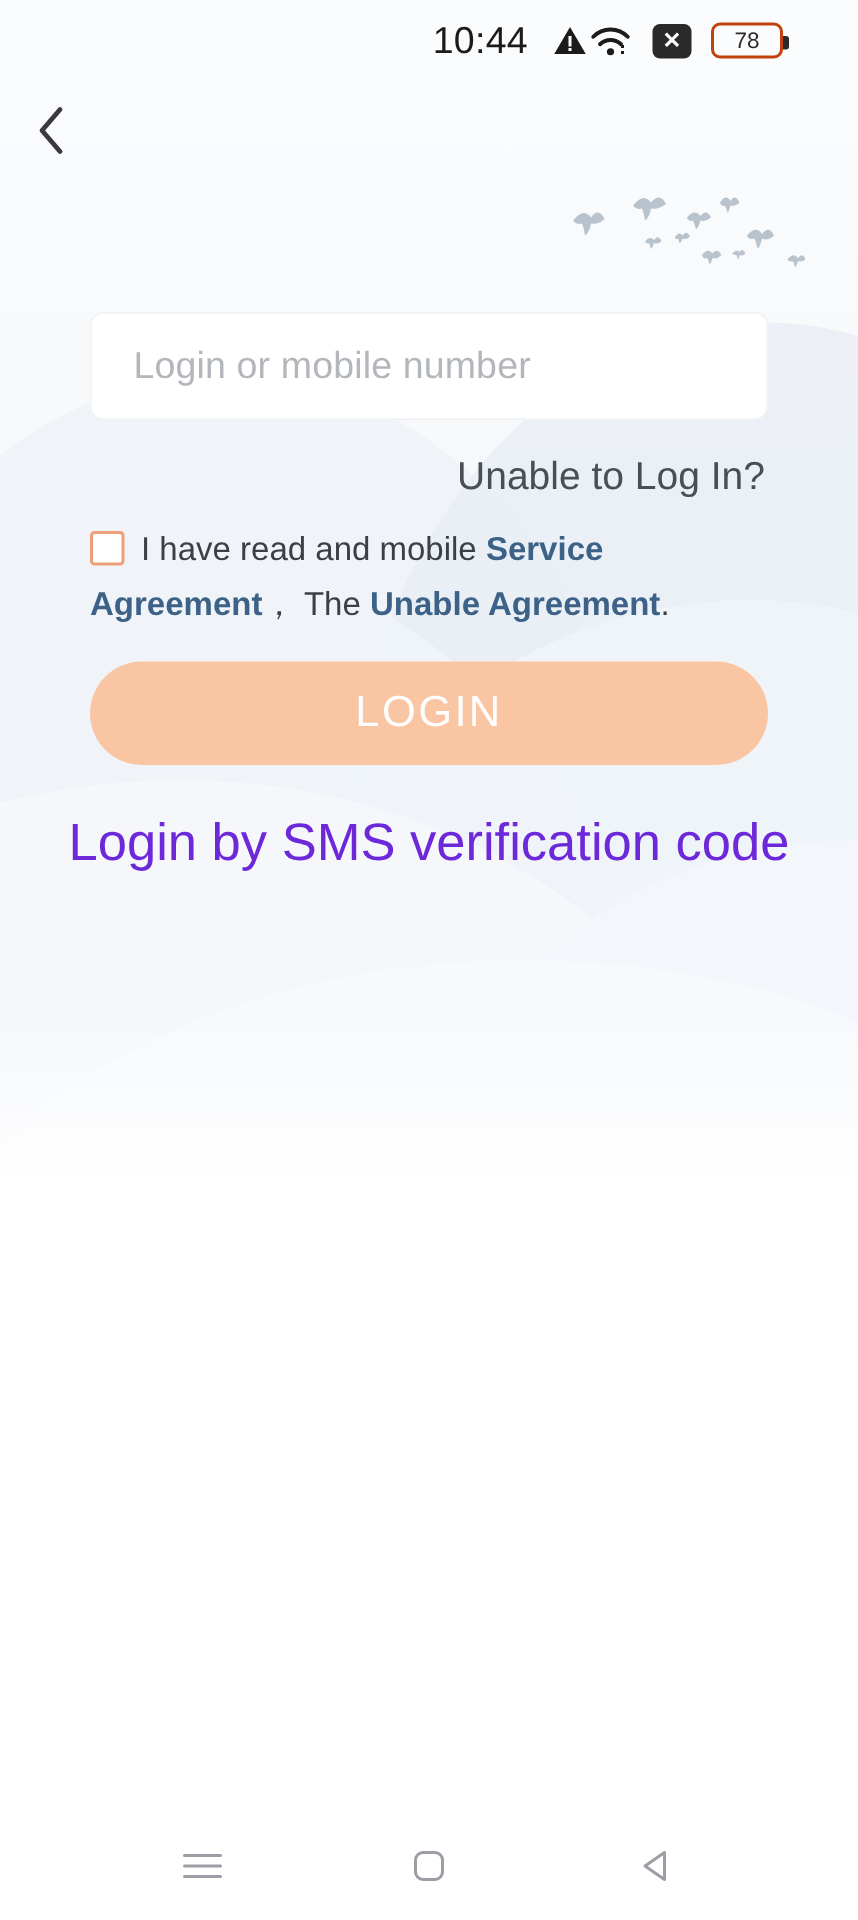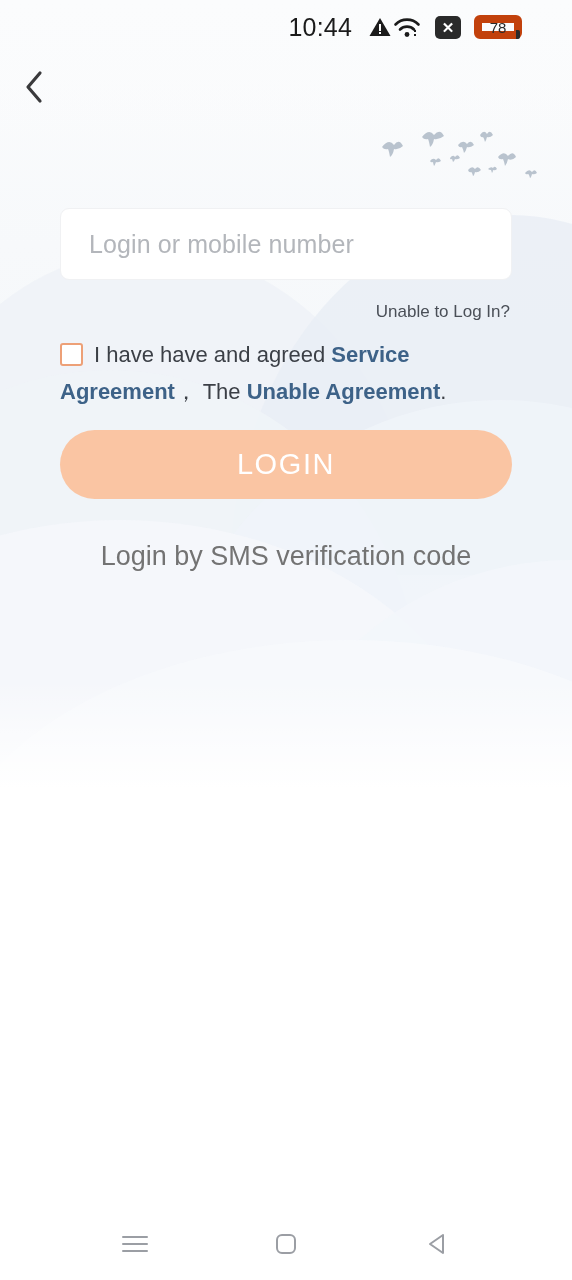--- a/index.html
+++ b/index.html
@@ -43,21 +43,21 @@
   }
   .sb-left { display:flex; align-items:center; gap:16px; }
   .sb-time { font-size:25px; color:#1b1b1b; letter-spacing:.2px; }
   .sb-right { display:flex; align-items:center; gap:13px; }
   .xbox {
     width:26px; height:23px; background:#2a2a2a; border-radius:5px;
     display:flex; align-items:center; justify-content:center;
     color:#fff; font-size:15px; font-weight:bold; line-height:1;
   }
   .battery {
-    width:48px; height:24px; border:8px solid #c2410c; border-radius:6px;
+    width:48px; height:24px; border:2px solid #c2410c; border-radius:6px;
     display:flex; align-items:center; justify-content:center; position:relative;
   }
   .battery::after {
     content:""; position:absolute; right:-6px; top:7px;
     width:4px; height:9px; background:#2a2a2a; border-radius:0 2px 2px 0;
   }
   .battery span { font-size:15px; color:#2a2a2a; line-height:1; }
 
   
   .backbtn {
@@ -72,43 +72,43 @@
     border:1px solid #f0f1f3; border-radius:9px;
     display:flex; align-items:center; padding:0 28px;
   }
   .field + .field { margin-top:20px; }
   .field .ph { font-size:25px; color:#b3b6bb; letter-spacing:.1px; }
   .eye { position:absolute; right:26px; top:50%; transform:translateY(-50%);
          width:42px; height:30px; display:flex; align-items:center; justify-content:center; }
 
   .unable {
     margin:22px 62px 0 0; text-align:right;
-    font-size:17px; color:#4a4f57;
+    font-size:26px; color:#4a4f57;
   }
 
   .agree {
     margin:14px 60px 0 60px; position:relative;
     font-size:22px; line-height:37px; color:#3b3f46;
   }
   .cbox {
     display:inline-block; vertical-align:-4px; width:23px; height:23px;
     border:2px solid #eda077; border-radius:3px; background:#fff; margin-right:11px;
   }
   .lnk { color:#3d6288; font-weight:bold; }
 
   .login-btn {
     margin:20px 60px 0 60px; height:69px; border-radius:36px;
     background:#fac5a3;
     display:flex; align-items:center; justify-content:center;
     color:#ffffff; font-size:29px; letter-spacing:1.6px;
   }
 
   .sms {
-    margin-top:42px; text-align:center;
-    font-size:27px; color:#737373;
+    margin-top:32px; text-align:center;
+    font-size:35px; color:#6d28d9;
   }
 
   
   .navbar {
     position:absolute; left:0; bottom:0; width:572px; height:72px;
     display:flex; align-items:center; justify-content:space-around;
     padding:0 60px; z-index:40;
   }
   .navitem { width:70px; height:50px; display:flex; align-items:center; justify-content:center; }
 </style>
@@ -179,21 +179,21 @@
   <div class="form">
 
     <div class="field">
       <span class="ph">Login or mobile number</span>
     </div>
 
 
     <div class="unable">Unable to Log In?</div>
 
     <div class="agree">
-      <span class="cbox"></span><span>I have have and agreed </span><span class="lnk">Service Agreement</span><span>， The </span><span class="lnk">Unable Agreement</span><span>.</span>
+      <span class="cbox"></span><span>I have read and mobile </span><span class="lnk">Service Agreement</span><span>， The </span><span class="lnk">Unable Agreement</span><span>.</span>
     </div>
 
     <div class="login-btn">LOGIN</div>
 
     <div class="sms">Login by SMS verification code</div>
   </div>
 
   <div class="navbar">
     <div class="navitem">
       <svg width="34" height="26" viewBox="0 0 34 26">

